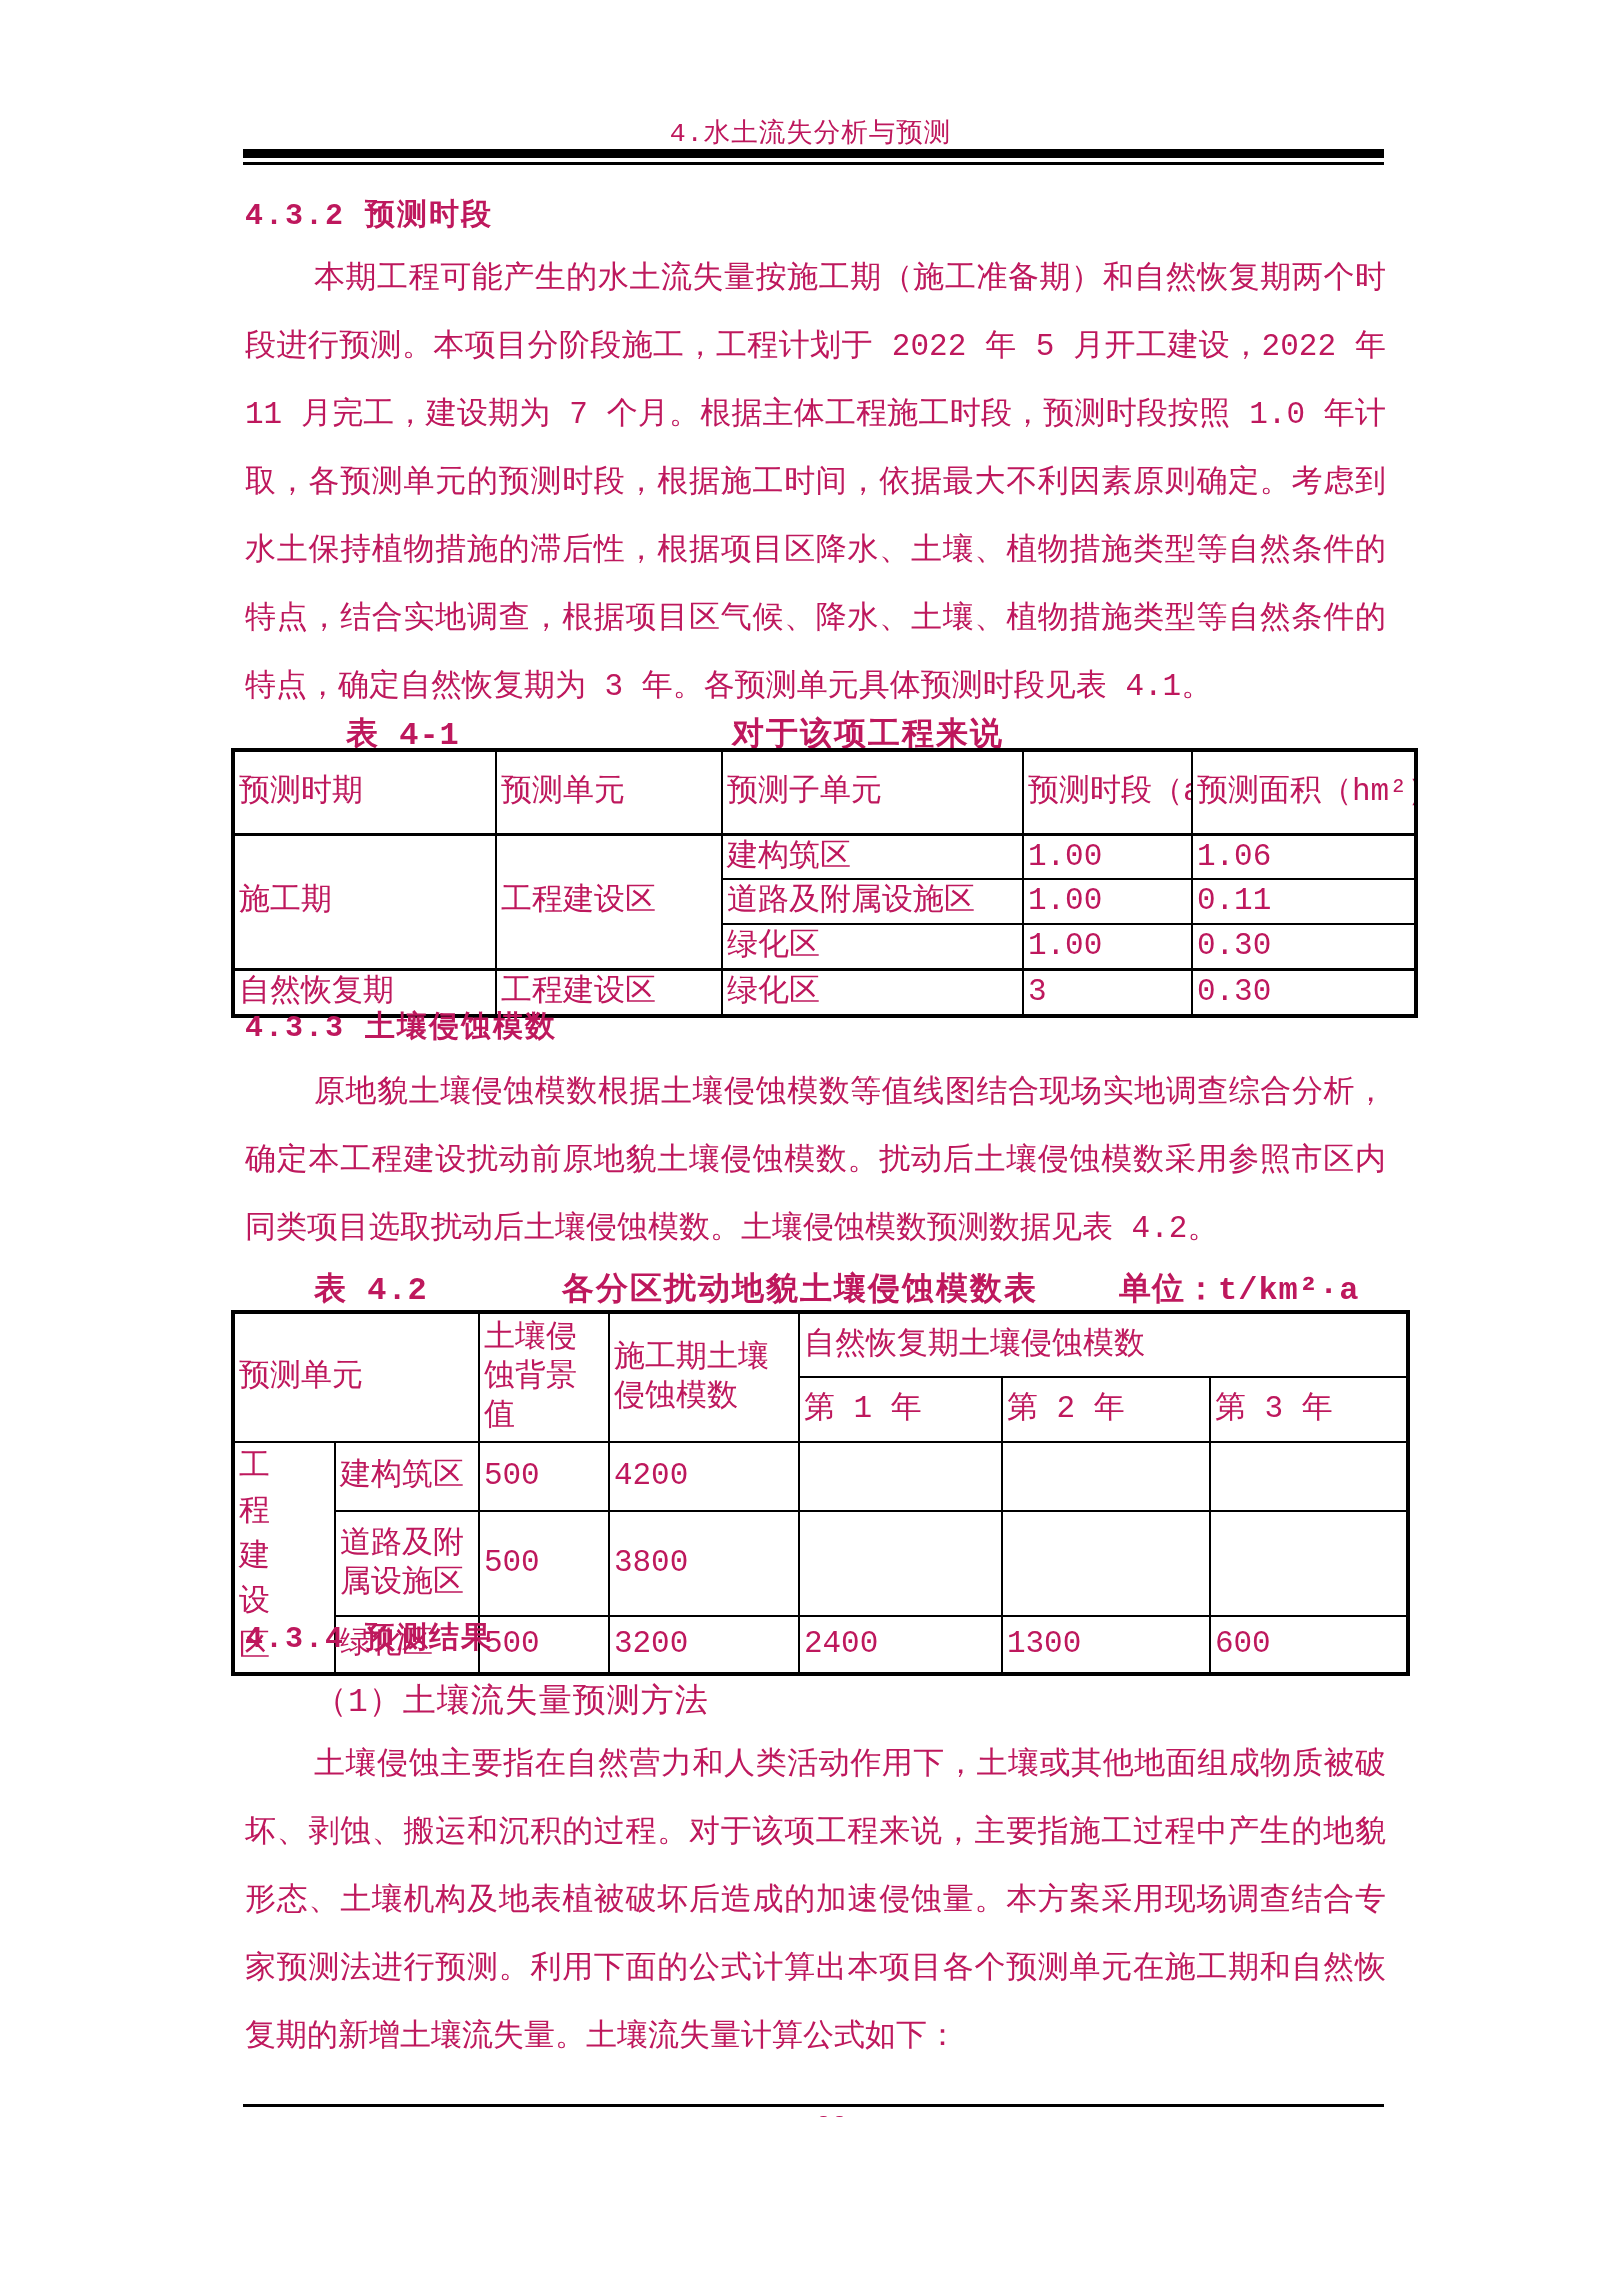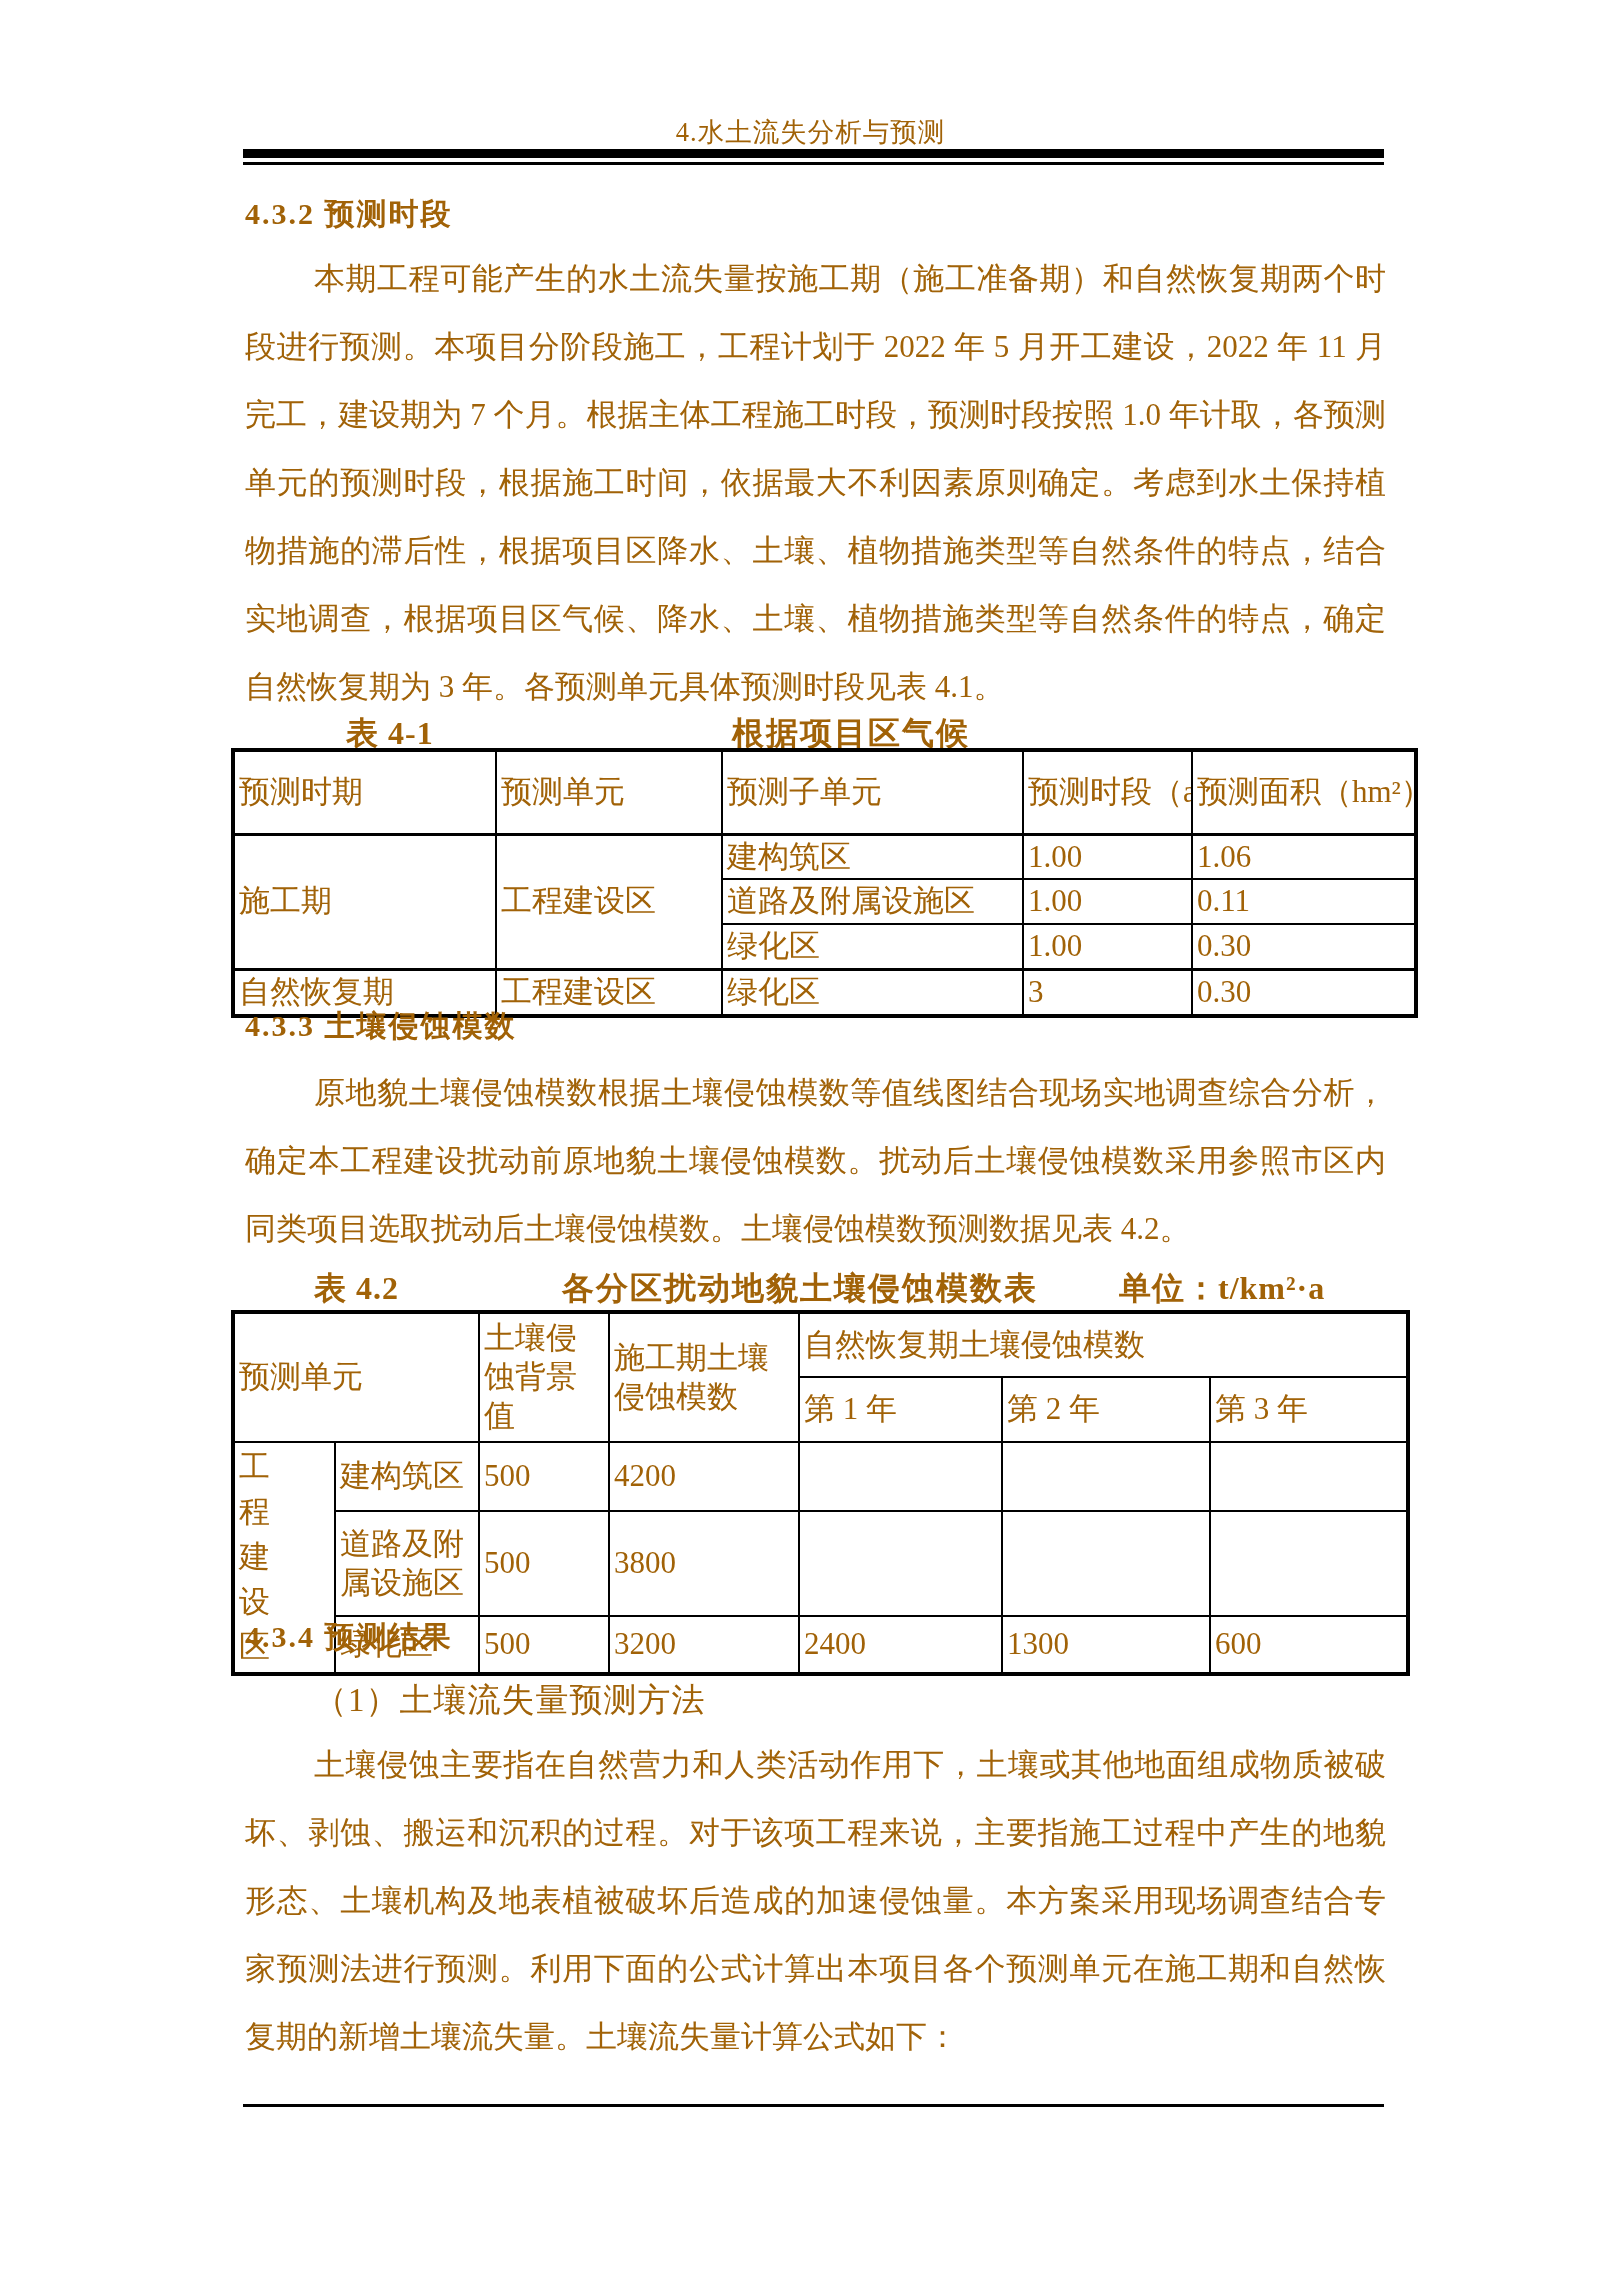--- a/index.html
+++ b/index.html
@@ -2,22 +2,22 @@
 <html><head>
 <meta charset="utf-8">
 <style>
   * { margin: 0; padding: 0; box-sizing: border-box; }
   html, body { background: #ffffff; }
   .page {
     position: relative;
     width: 1621px;
     height: 2117px;
     background: #ffffff;
-    font-family: Liberation Serif, serif;
-    color: #a16207;
+    font-family: Liberation Mono, monospace;
+    color: #be185d;
     overflow: hidden;
   }
   .page-header-title {
     position: absolute;
     top: 114px; left: 0; width: 100%;
     text-align: center;
     font-size: 26.5px;
     letter-spacing: 1px;
   }
   .rule-thick {
@@ -135,21 +135,21 @@
 <div class="page">
 
   <div class="page-header-title">4.水土流失分析与预测</div>
   <div class="rule-thick"></div>
   <div class="rule-thin"></div>
 
   <div class="section-heading h432">4.3.2 预测时段</div>
   <div class="body-para para1">本期工程可能产生的水土流失量按施工期（施工准备期）和自然恢复期两个时段进行预测。本项目分阶段施工，工程计划于 2022 年 5 月开工建设，2022 年 11 月完工，建设期为 7 个月。根据主体工程施工时段，预测时段按照 1.0 年计取，各预测单元的预测时段，根据施工时间，依据最大不利因素原则确定。考虑到水土保持植物措施的滞后性，根据项目区降水、土壤、植物措施类型等自然条件的特点，结合实地调查，根据项目区气候、降水、土壤、植物措施类型等自然条件的特点，确定自然恢复期为 3 年。各预测单元具体预测时段见表 4.1。</div>
 
   <div class="table-caption cap41-label">表 4-1</div>
-  <div class="table-caption cap41-title">根据项目区气候</div>
+  <div class="table-caption cap41-title">对于该项工程来说</div>
 
   <table class="t41">
     <colgroup>
       <col style="width:263px">
         <col style="width:226px">
         <col style="width:301px">
         <col style="width:169px">
         <col style="width:224px">
     </colgroup>
     <tbody>

